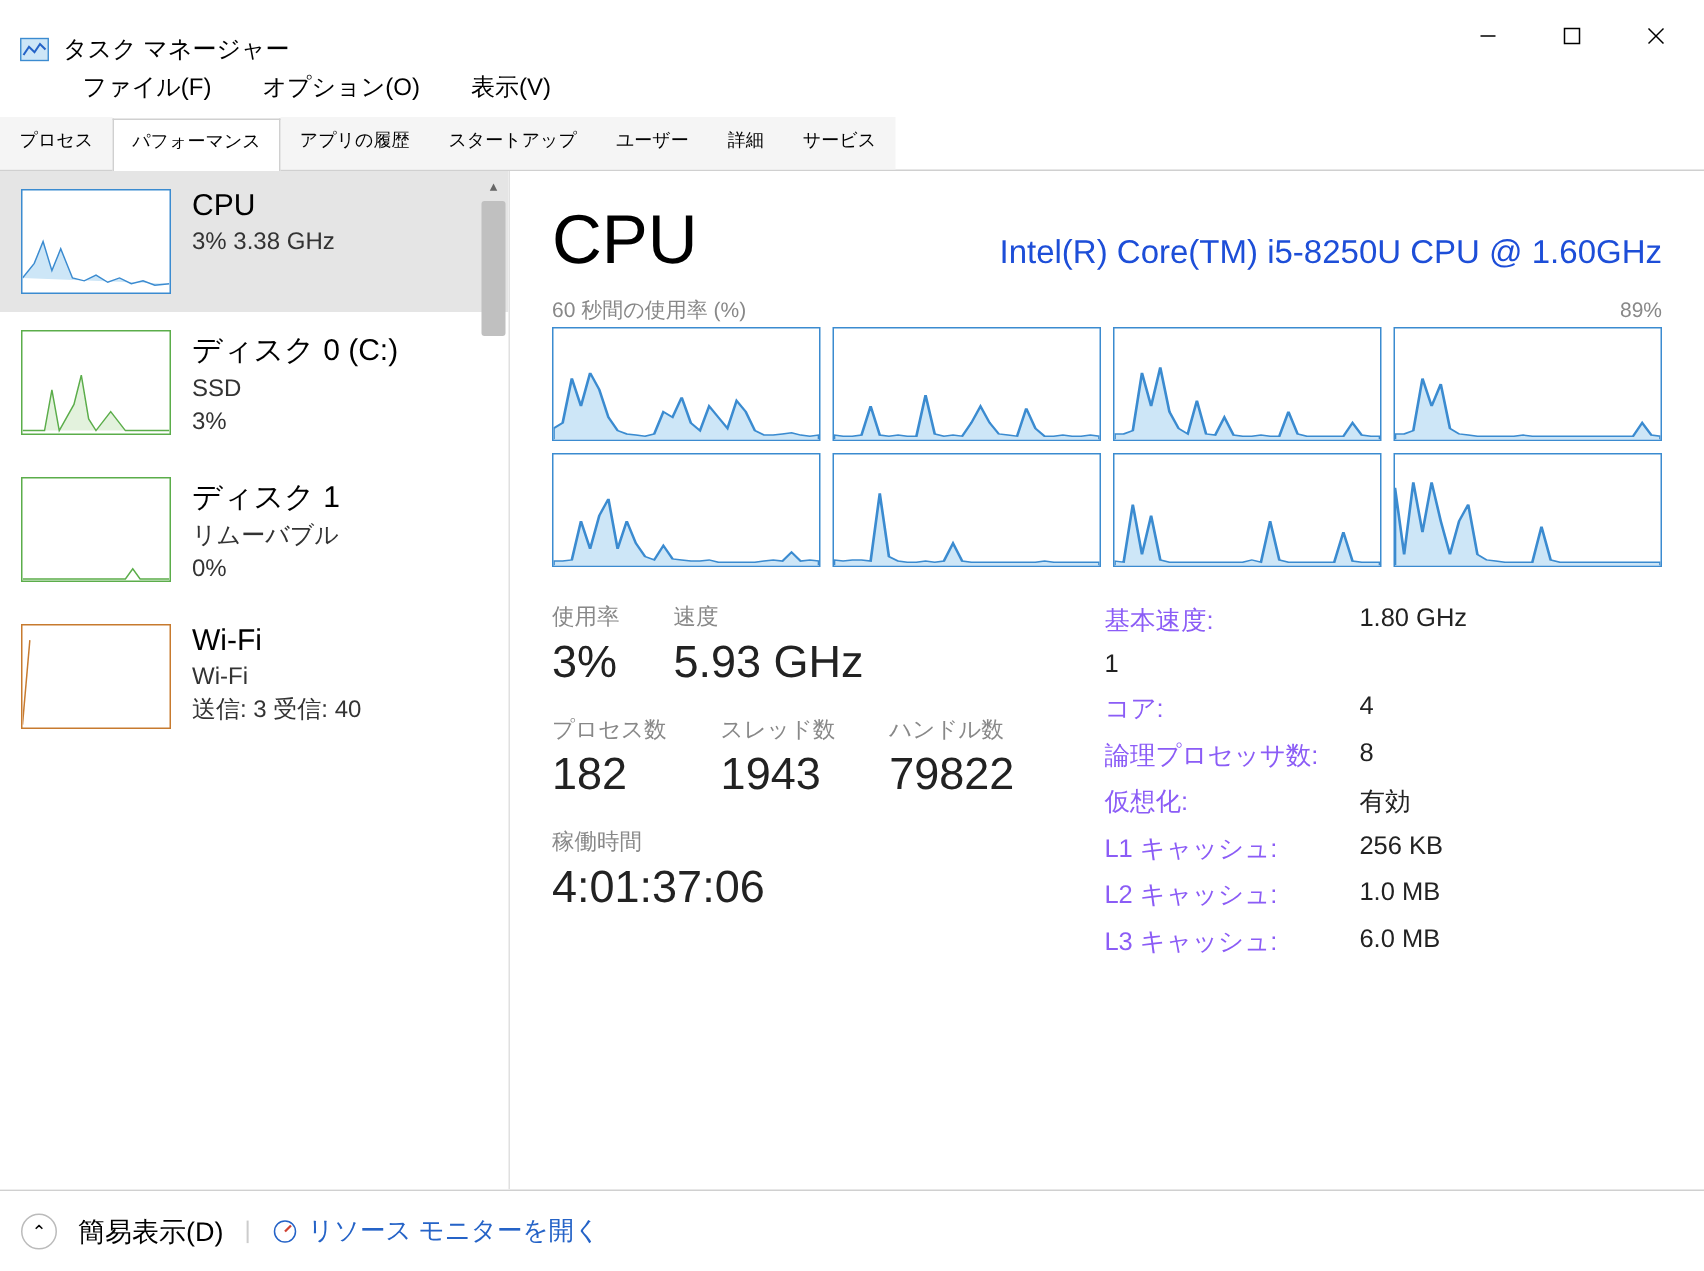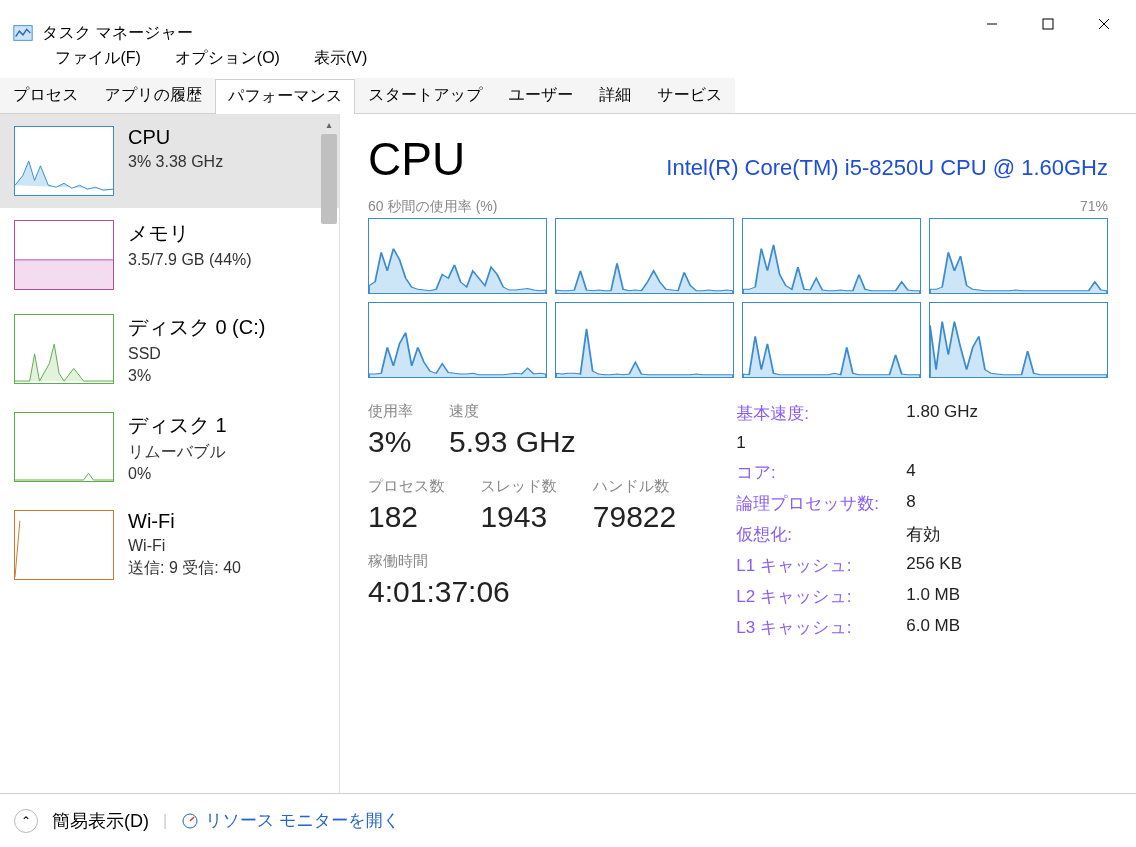--- a/index.html
+++ b/index.html
@@ -9,21 +9,21 @@
 .titlebar-icon { width: 22px; height: 22px; margin: 0 8px; }
 .titlebar-text { font-size: 16px; flex: 1; }
 .win-controls { display: flex; }
 .win-btn { width: 56px; height: 40px; display: flex; align-items: center; justify-content: center; font-size: 14px; }
 .win-btn svg { width: 12px; height: 12px; }
 
 .menubar { height: 34px; display: flex; align-items: flex-start; padding: 0 6px; gap: 14px; font-size: 16px; margin-left: 39px; }
 .menu-item { padding: 4px 10px; }
 
 .tabs { height: 36px; display: flex; border-bottom: 1px solid #d0d0d0; }
-.tab { padding: 6px 12px; font-size: 16px; border: 1px solid transparent; background: #f5f5f5; border-bottom: none; }
+.tab { padding: 6px 12px; font-size: 12px; border: 1px solid transparent; background: #f5f5f5; border-bottom: none; }
 .tab.active { background: #fff; border-color: #d0d0d0; position: relative; top: 1px; }
 
 .content { flex: 1; display: flex; overflow: hidden; }
 
 .sidebar { width: 340px; background: #fff; overflow-y: auto; position: relative; border-right: 1px solid #e0e0e0; }
 .sb-scroll { position: absolute; right: 0; top: 0; width: 20px; height: 100%; }
 .sb-up { width: 20px; height: 20px; display: flex; align-items: center; justify-content: center; font-size: 10px; color: #666; }
 .sb-thumb { width: 16px; height: 90px; background: #c0c0c0; margin: 0 auto; border-radius: 2px; }
 
 .sb-item { display: flex; padding: 12px 14px; gap: 14px; align-items: flex-start; cursor: default; }
@@ -92,22 +92,22 @@
 </div>
 
 <div class="menubar">
   <span class="menu-item">ファイル(F)</span>
   <span class="menu-item">オプション(O)</span>
   <span class="menu-item">表示(V)</span>
 </div>
 
 <div class="tabs">
   <div class="tab">プロセス</div>
+  <div class="tab active">パフォーマンス</div>
   <div class="tab">アプリの履歴</div>
-  <div class="tab active">パフォーマンス</div>
   <div class="tab">スタートアップ</div>
   <div class="tab">ユーザー</div>
   <div class="tab">詳細</div>
   <div class="tab">サービス</div>
 </div>
 
 <div class="content">
   <div class="sidebar">
     <div class="sb-scroll">
       <div class="sb-up">▴</div>
@@ -119,32 +119,20 @@
         <svg viewBox="0 0 100 70" preserveAspectRatio="none">
             <polyline points="0,60 8,50 14,35 20,55 26,40 34,60 42,62 50,58 58,63 66,60 74,64 82,62 90,65 100,64" fill="#cde6f7" stroke="#3b8bd0" stroke-width="1"></polyline>
           </svg>
       </div>
       <div class="sb-info">
         <div class="sb-title">CPU</div>
         <div class="sb-sub">3%  3.38 GHz</div>
       </div>
     </div>
 
-    <div class="sb-item">
-      <div class="sb-chart" style="border-color:#b84ca0">
-        <svg viewBox="0 0 100 70" preserveAspectRatio="none">
-            <rect x="0" y="40" width="100" height="30" fill="#f3dcef"></rect>
-            <line x1="0" y1="40" x2="100" y2="40" stroke="#b84ca0"></line>
-          </svg>
-      </div>
-      <div class="sb-info">
-        <div class="sb-title">メモリ</div>
-        <div class="sb-sub">3.5/7.9 GB (44%)</div>
-      </div>
-    </div>
 
     <div class="sb-item">
       <div class="sb-chart" style="border-color:#5bad4a">
         <svg viewBox="0 0 100 70" preserveAspectRatio="none">
             <polyline points="0,68 15,68 20,40 25,68 35,50 40,30 45,60 50,68 60,55 70,68 100,68" fill="#e3f2dd" stroke="#5bad4a" stroke-width="1"></polyline>
           </svg>
       </div>
       <div class="sb-info">
         <div class="sb-title">ディスク 0 (C:)</div>
         <div class="sb-sub">SSD</div>
@@ -167,34 +155,34 @@
 
     <div class="sb-item">
       <div class="sb-chart" style="border-color:#c77a2e">
         <svg viewBox="0 0 100 70" preserveAspectRatio="none">
             <polyline points="0,68 5,10 10^68 10,68 15,5 18,68 22,68 26,15 30,68 34,68 38,30 42,68 50,68 55,45 60,68 70,68 75,25 80,68 100,68" fill="none" stroke="#c77a2e" stroke-width="1"></polyline>
           </svg>
       </div>
       <div class="sb-info">
         <div class="sb-title">Wi-Fi</div>
         <div class="sb-sub">Wi-Fi</div>
-        <div class="sb-sub">送信: 9 受信: 40</div>
+        <div class="sb-sub">送信: 3 受信: 40</div>
       </div>
     </div>
   </div>
 
   <div class="main">
     <div class="main-header">
       <span class="main-title">CPU</span>
       <span class="main-sub">Intel(R) Core(TM) i5-8250U CPU @ 1.60GHz</span>
     </div>
 
     <div class="chart-labels">
       <span>60 秒間の使用率 (%)</span>
-      <span>71%</span>
+      <span>89%</span>
     </div>
 
     <div class="cpu-grid">
       <div class="cpu-cell">
           <svg viewBox="0 0 100 76" preserveAspectRatio="none">
             <polyline points="0,76 0,68.4 3.4482758620689653,64.6 6.896551724137931,34.199999999999996 10.344827586206897,53.2 13.793103448275861,30.4 17.24137931034483,41.8 20.689655172413794,60.8 24.137931034482758,69.92 27.586206896551722,72.2 31.03448275862069,72.96 34.48275862068966,73.72 37.93103448275862,72.2 41.37931034482759,57 44.827586206896555,60.8 48.275862068965516,47.120000000000005 51.724137931034484,64.6 55.172413793103445,69.92 58.620689655172406,53.2 62.06896551724138,60.8 65.51724137931035,68.4 68.96551724137932,49.400000000000006 72.41379310344827,57 75.86206896551724,69.92 79.3103448275862,72.96 82.75862068965517,72.96 86.20689655172413,72.2 89.65517241379311,71.44 93.10344827586206,72.96 96.55172413793103,73.72 100,72.96 100,76" fill="#cde6f7" stroke="#3b8bd0" stroke-width="1"></polyline>
           </svg>
         </div>
       <div class="cpu-cell">
           <svg viewBox="0 0 100 76" preserveAspectRatio="none">

